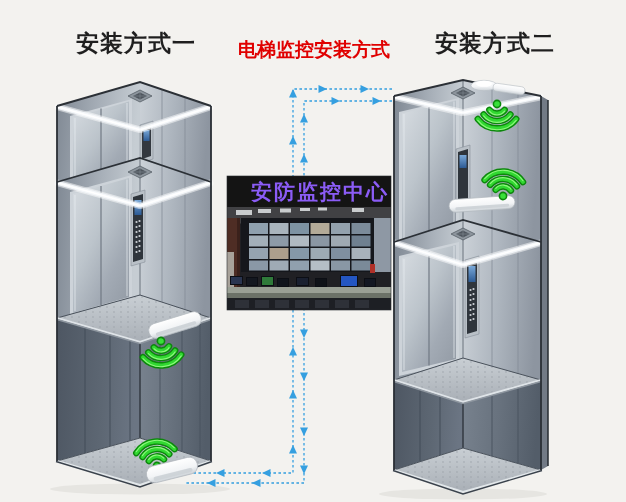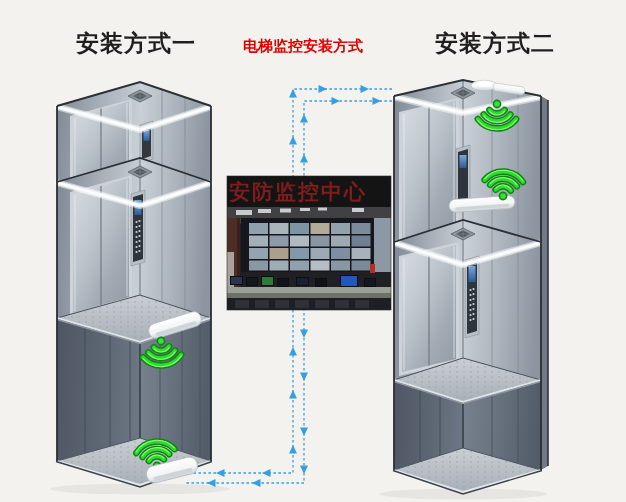--- a/index.html
+++ b/index.html
@@ -6,23 +6,23 @@
   .stage{
     position:relative;width:626px;height:502px;overflow:hidden;
     background:#f3f2ef;font-family:"Liberation Sans",sans-serif;
   }
   .stage svg{position:absolute;left:0;top:0;}
   .title{position:absolute;color:#1f1f1f;font-weight:bold;font-size:23px;
     text-align:right;letter-spacing:1px;white-space:nowrap;}
   .title-left{left:68px;top:28px;width:128px;}
   .title-right{left:392px;top:28px;width:128px;margin-left:35px;}
   .title-center{position:absolute;left:238px;top:37px;width:130px;text-align:center;
-    color:#e00000;font-weight:bold;font-size:15px;letter-spacing:0px;white-space:nowrap;}
+    color:#e00000;font-weight:bold;font-size:19px;letter-spacing:0px;white-space:nowrap;}
   .photo-label{position:absolute;left:229px;top:177px;width:160px;height:30px;
-    line-height:30px;text-align:left;color:#7f1d1d;font-weight:bold;
+    line-height:30px;text-align:right;color:#8b5cf6;font-weight:bold;
     font-size:21px;letter-spacing:2px;white-space:nowrap;}
 </style>
 </head>
 <body>
 
 <div class="stage">
 <svg width="626" height="502" viewBox="0 0 626 502">
   <defs>
     <linearGradient id="gWallL" x1="0" y1="0" x2="1" y2="0.12">
       <stop offset="0" stop-color="#7f8893"></stop>

